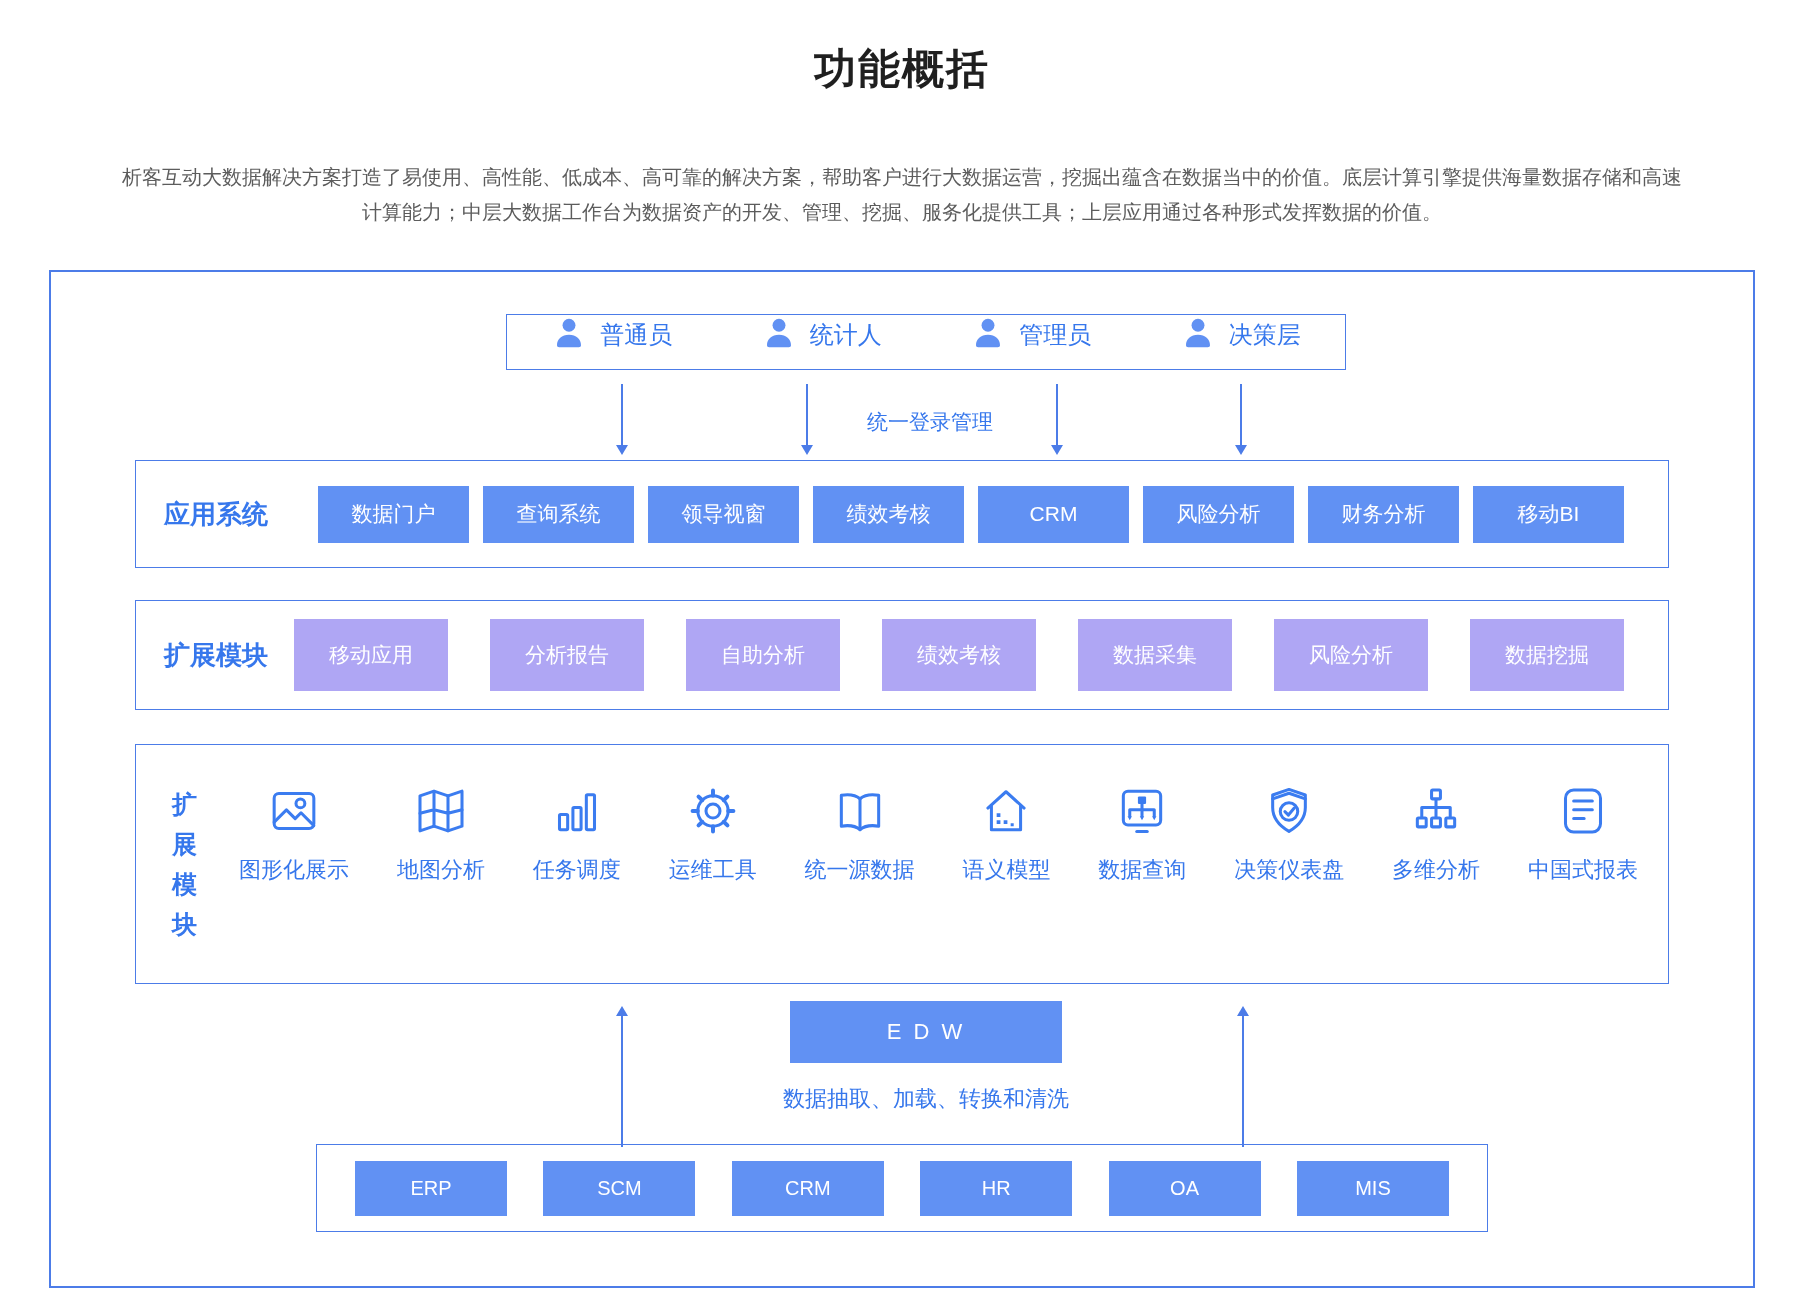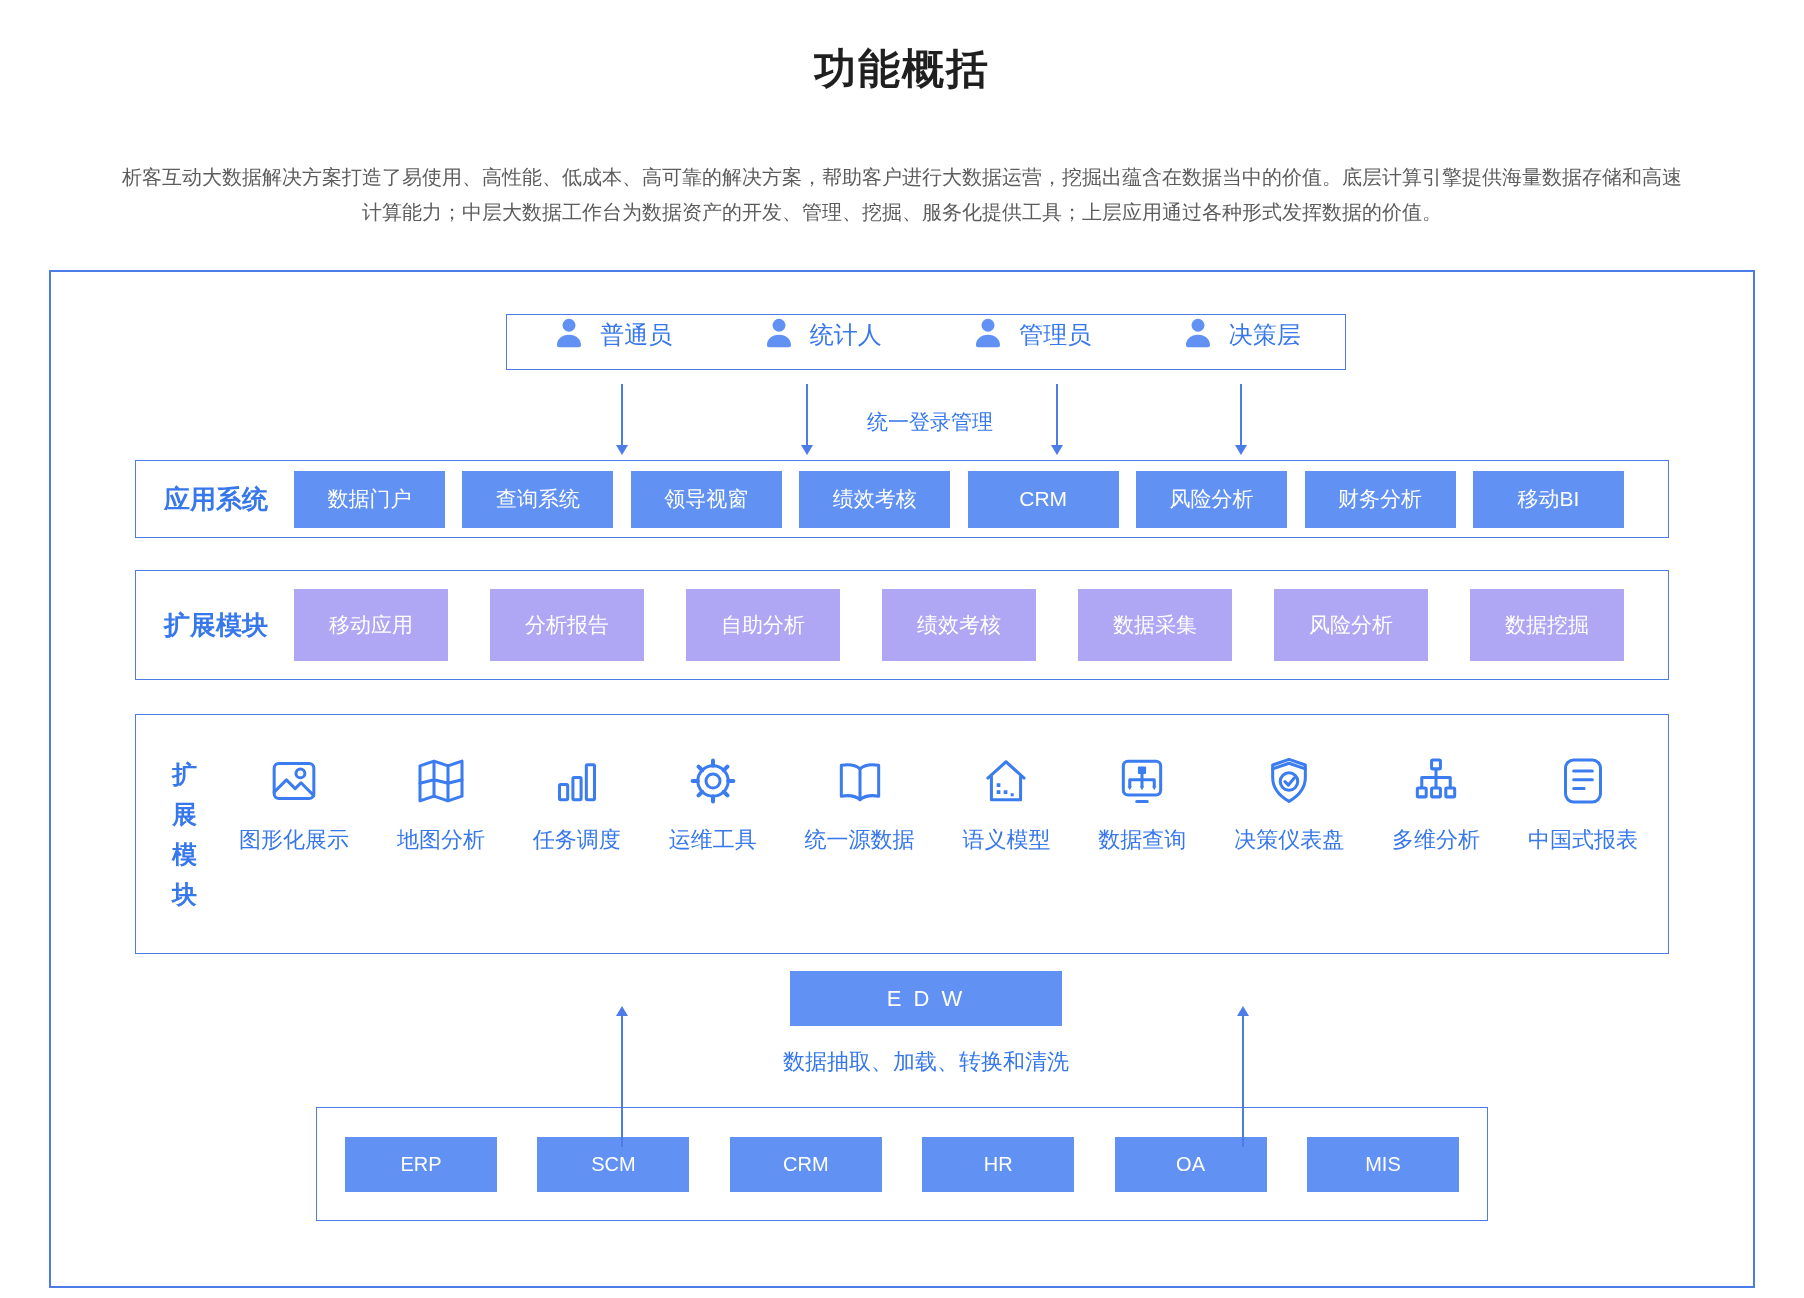--- a/index.html
+++ b/index.html
@@ -30,21 +30,21 @@
   .arr-down::after{border-top:10px solid var(--arrow);bottom:-9px;}
   .arr-up::after{border-bottom:10px solid var(--arrow);top:-9px;}
   .login-row{position:relative;height:78px;margin-top:12px;}
   .login-row .v-arrow{top:2px;height:62px;}
   .login-row .a1{left:570px}.login-row .a2{left:755px}
   .login-row .a3{left:1005px}.login-row .a4{left:1189px}
   .login-label{position:absolute;left:816px;top:26px;font-size:21px;color:var(--text-blue);}
   
   .section{width:1534px;margin:0 auto;border:1px solid var(--border);
     display:flex;align-items:center;}
-  .sec-app{height:78px;}
+  .sec-app{height:108px;gap:24px;}
   .sec-ext{height:110px;margin-top:32px;}
   .sec-title{font-size:26px;font-weight:600;color:var(--text-blue);
     margin-left:28px;white-space:nowrap;}
   .sec-items{flex:1;display:flex;justify-content:space-between;
     margin-left:26px;padding-right:44px;}
   .chip{display:flex;align-items:center;justify-content:center;color:#fff;
     font-size:21px;white-space:nowrap;}
   .chip.blue{background:var(--chip-blue);width:151px;height:57px;}
   .chip.purple{background:var(--chip-purple);width:154px;height:72px;}
   .chip.source{background:var(--chip-blue);width:152px;height:55px;font-size:20px;}
@@ -52,27 +52,27 @@
   .sec-tools{height:240px;margin-top:34px;align-items:stretch;}
   .vtitle{margin-left:36px;align-self:center;display:flex;flex-direction:column;
     font-size:25px;font-weight:600;color:var(--text-blue);line-height:40px;}
   .tools-items{flex:1;display:flex;justify-content:space-between;
     margin-left:42px;padding-right:30px;margin-top:36px;}
   .tool{display:flex;flex-direction:column;align-items:center;gap:16px;}
   .tool-label{font-size:22px;color:var(--text-blue);white-space:nowrap;}
   .ticon{height:58px;display:flex;align-items:flex-end;}
   
   .edw-wrap{text-align:center;margin-top:17px;transform:translateX(24px);}
-  .edw-chip{display:inline-flex;width:272px;height:55px;align-items:center;
+  .edw-chip{display:inline-flex;width:272px;height:62px;align-items:center;
     justify-content:center;background:var(--chip-blue);color:#fff;
     font-size:22px;letter-spacing:3px;}
   .edw-caption{margin-top:21px;font-size:22px;line-height:30px;color:var(--text-blue);}
   
-  .sources-box{width:1172px;height:114px;margin:30px auto 0;border:1px solid var(--border);
-    display:flex;align-items:center;justify-content:space-between;padding:0 28px;}
+  .sources-box{width:1172px;height:88px;margin:30px auto 0;border:1px solid var(--border);
+    display:flex;align-items:center;justify-content:space-between;padding:0 38px;}
   .up1{left:570px;top:743px;height:132px;}
   .up2{left:1191px;top:743px;height:132px;}
 </style>
 </head>
 <body>
 
 <h1 class="page-title">功能概括</h1>
 
 <p class="desc">
   <span>析客互动大数据解决方案打造了易使用、高性能、低成本、高可靠的解决方案，帮助客户进行大数据运营，挖掘出蕴含在数据当中的价值。底层计算引擎提供海量数据存储和高速</span><br>

